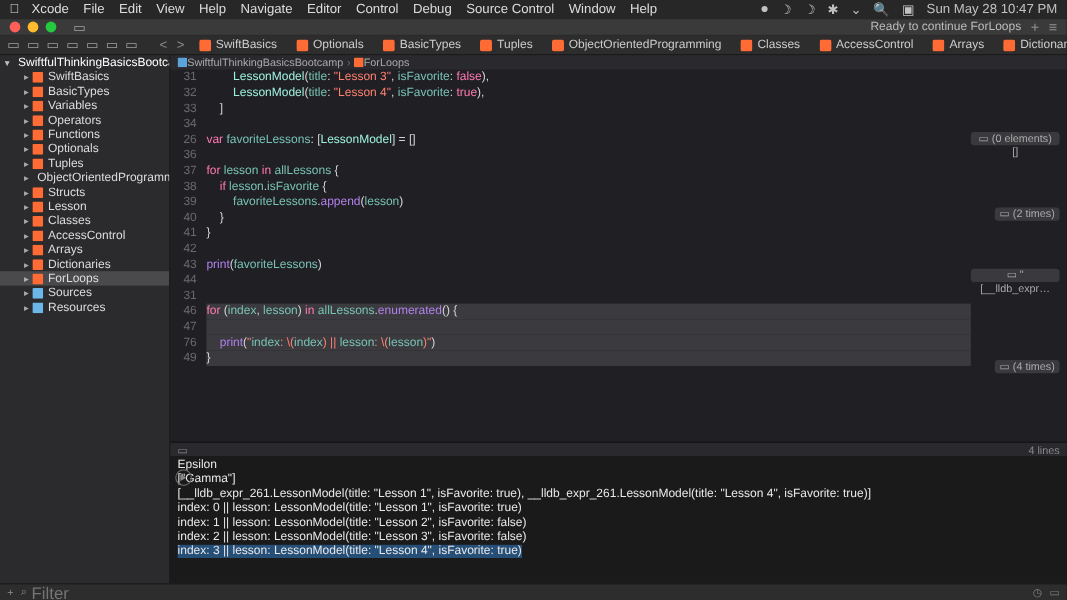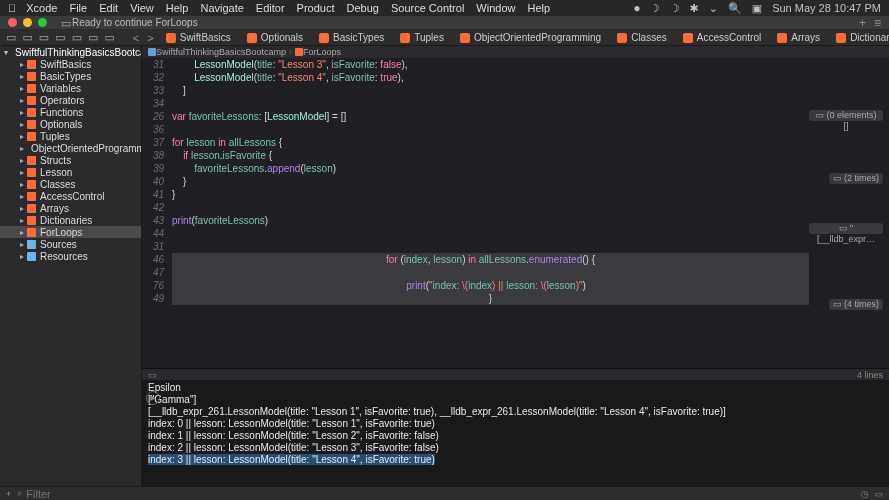--- a/index.html
+++ b/index.html
@@ -6,78 +6,78 @@
 body { width:889px; height:500px; background:#1e1e1e; overflow:hidden; color:#ccc; font-size:11px; }
 .menubar { height:16px; background:rgba(40,40,40,.9); display:flex; align-items:center; padding:0 8px; font-size:11px; color:#ddd; }
 .menubar .apple { margin-right:10px; }
 .menubar .menu-item { margin-right:12px; cursor:default; }
 .menubar .spacer { flex:1; }
 .menubar .status-icon { margin-left:10px; opacity:.85; }
 .winchrome { height:14px; background:#3a3a3a; display:flex; align-items:center; padding:0 8px; border-bottom:1px solid #2a2a2a; }
 .winchrome .dot { width:9px; height:9px; border-radius:50%; margin-right:6px; }
 .winchrome .dot.r{background:#ff5f56;} .winchrome .dot.y{background:#ffbd2e;} .winchrome .dot.g{background:#27c93f;}
 .winchrome .btn-icon { width:11px; height:11px; margin-left:8px; opacity:.7; }
-.winchrome .title { flex:1; text-align:left; font-size:10px; color:#bbb; }
+.winchrome .title { flex:1; text-align:right; font-size:10px; color:#bbb; }
 .winchrome .plus, .winchrome .lines { margin-left:8px; opacity:.6; font-size:12px; }
 .toolbar { height:16px; background:#2d2d2d; display:flex; align-items:center; padding:0 6px; border-bottom:1px solid #1a1a1a; }
 .toolbar .tool-btn { width:14px; height:14px; margin-right:6px; opacity:.7; }
 .toolbar .div { width:1px; height:12px; background:#444; margin:0 4px; }
 .toolbar .arrow { font-size:11px; margin:0 4px; opacity:.6; }
 .toolbar .tab { display:flex; align-items:center; padding:0 8px; height:16px; font-size:10px; color:#ccc; }
 .toolbar .tab .icon { width:10px; height:10px; margin-right:4px; }
 .main { display:flex; height:calc(500px - 16px - 14px - 16px - 14px); }
 .sidebar { width:142px; background:#2b2b2d; border-right:1px solid #1a1a1a; overflow:hidden; }
 .sidebar .tree-row { display:flex; align-items:center; height:12px; padding-left:4px; font-size:10px; color:#ddd; }
 .sidebar .tree-row.root { color:#fff; }
 .sidebar .tree-row.child { padding-left:20px; }
 .sidebar .tree-row.selected { background:#4a4a4c; }
 .sidebar .disclosure { font-size:8px; margin-right:3px; opacity:.7; }
 .sidebar .file-icon { width:9px; height:9px; margin-right:4px; }
 .editor { flex:1; display:flex; flex-direction:column; background:#1f1f24; }
 .breadcrumb { height:12px; background:#2a2a2e; display:flex; align-items:center; padding:0 6px; font-size:9px; color:#aaa; }
 .breadcrumb .sep { margin:0 3px; opacity:.5; }
 .code-area { flex:1; display:flex; overflow:hidden; position:relative; }
-.gutter { width:30px; text-align:right; padding-right:8px; color:#6a6a6e; font-family:"SF Mono",Menlo,monospace; font-size:10px; line-height:13px; padding-top:0;font-style:italic; }
+.gutter { width:30px; text-align:right; padding-right:8px; color:#6a6a6e; font-family:"SF Mono",Menlo,monospace; font-size:10px; line-height:13px; padding-top:0; }
 .code { flex:1; font-family:"SF Mono",Menlo,monospace; font-size:10px; line-height:13px; white-space:pre; color:#d4d4d4; position:relative; }
 .code .kw { color:#ff7ab2; }
 .code .type { color:#9ef1dd; }
 .code .str { color:#ff8170; }
 .code .prop { color:#78c2b3; }
 .code .fn { color:#b281eb; }
-.code .highlight { background:#3a3a3f; display:block;text-align:center; }
+.code .highlight { background:#3a3a3f; display:block; }
 .results { width:80px; font-family:"SF Mono",Menlo,monospace; font-size:10px; line-height:13px; color:#aaa; text-align:right; padding-right:6px; }
 .results .badge { background:#3a3a3e; border-radius:3px; padding:0 4px; display:inline-block; font-size:9px; height:11px; line-height:11px;text-align:center; }
 .run-btn { position:absolute; left:146px; bottom:95px; width:14px; height:14px; border-radius:50%; border:1px solid #666; display:flex; align-items:center; justify-content:center; font-size:7px; color:#888; }
 .console-bar { height:12px; background:#2a2a2e; border-top:1px solid #111; display:flex; align-items:center; padding:0 6px; font-size:9px; color:#888; }
 .console-bar .spacer { flex:1; }
 .console { height:106px; background:#1a1a1a; font-family:"SF Mono",Menlo,monospace; font-size:10px; line-height:12px; color:#e8e8e8; padding:2px 6px; white-space:pre-wrap; word-break:break-all; overflow:hidden; }
 .console .sel { background:#264f78; }
 .footer { height:14px; background:#2d2d2d; border-top:1px solid #1a1a1a; display:flex; align-items:center; padding:0 6px; font-size:9px; }
 .footer .plus { opacity:.6; margin-right:6px; }
 .footer .filter-icon { opacity:.5; margin-right:4px; }
-.footer input { flex:0 0 110px; background:transparent; border:none; color:#888; font-size:11px; outline:none; }
+.footer input { flex:0 0 110px; background:transparent; border:none; color:#888; font-size:14px; outline:none; }
 .footer .spacer { flex:1; }
 .footer .end-icon { opacity:.5; margin-left:6px; }
 svg.icon-swift { fill:#ff6b35; }
 svg.icon-folder { fill:#6bb7e8; }
 svg.icon-proj { fill:#5aa3dd; }
 </style>
 </head>
 <body>
 
 <div class="menubar">
   <span class="apple"></span>
   <span class="menu-item">Xcode</span>
   <span class="menu-item">File</span>
   <span class="menu-item">Edit</span>
   <span class="menu-item">View</span>
   <span class="menu-item">Help</span>
   <span class="menu-item">Navigate</span>
   <span class="menu-item">Editor</span>
-  <span class="menu-item">Product</span>
+  <span class="menu-item">Control</span>
   <span class="menu-item">Debug</span>
   <span class="menu-item">Source Control</span>
   <span class="menu-item">Window</span>
   <span class="menu-item">Help</span>
   <span class="spacer"></span>
   <span class="status-icon">⏺</span>
   <span class="status-icon">☽</span>
   <span class="status-icon">☽</span>
   <span class="status-icon">✱</span>
   <span class="status-icon">⌄</span>

